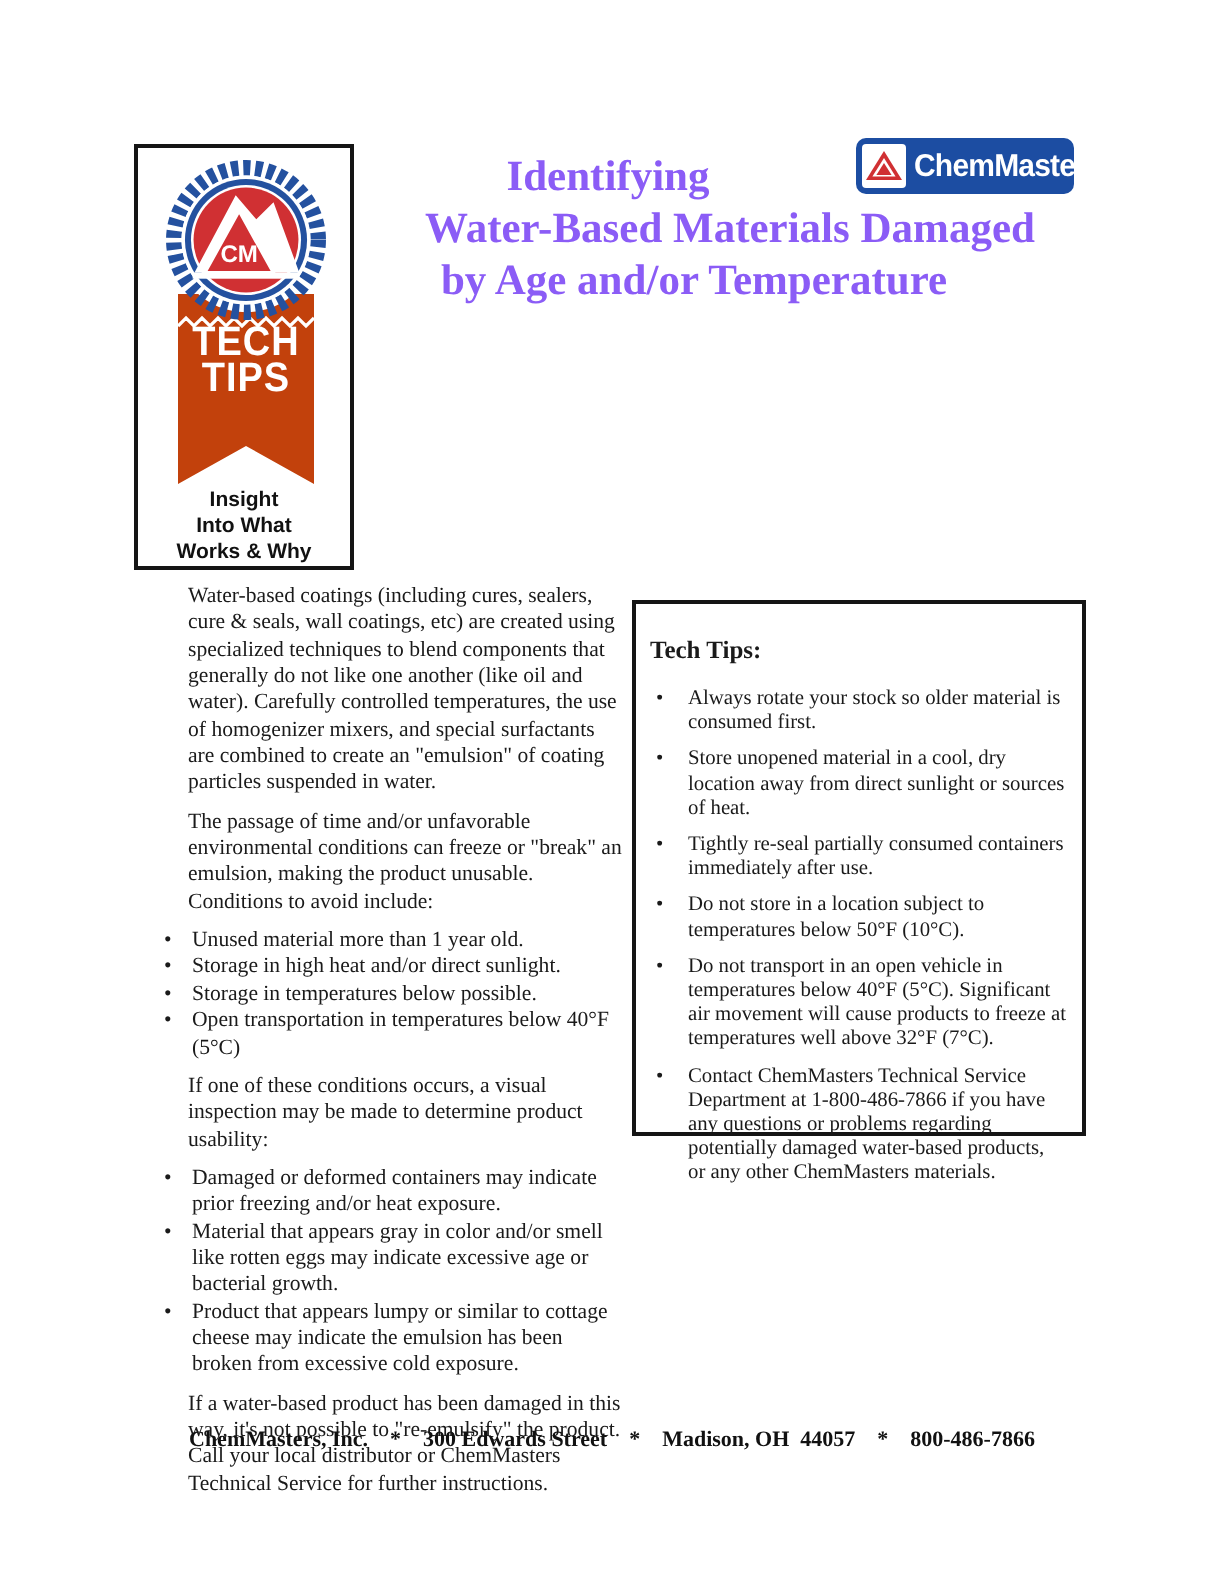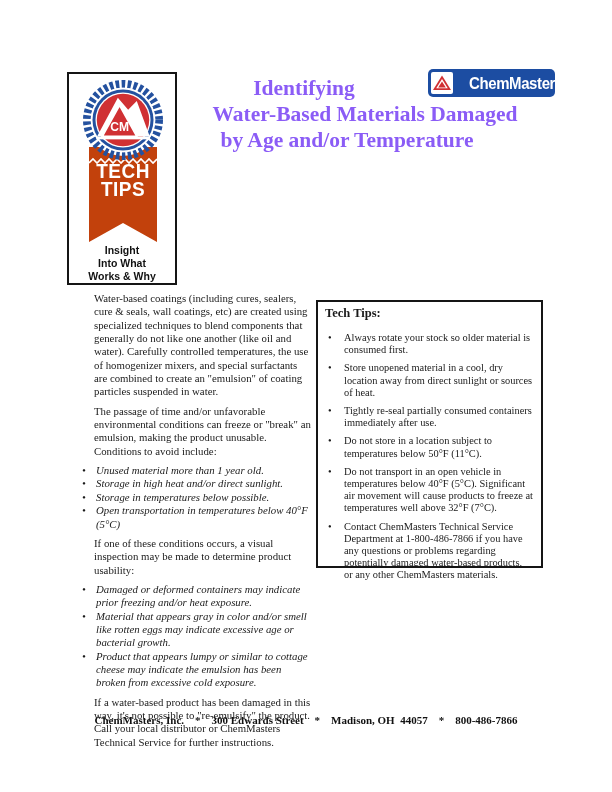--- a/index.html
+++ b/index.html
@@ -36,49 +36,49 @@
   
   .title {
     position:absolute; left:185px; top:75px; width:360px; text-align:center;
     font-weight:bold; font-size:21.5px; line-height:26px; color:#8b5cf6;
   }
   .title-l1 { margin-right:122px; }
   .title-l3 { margin-right:36px; }
 
   
   .logo {
-    position:absolute; left:428px; top:69px; width:127px; height:28px;
+    position:absolute; left:428px; top:69px; width:109px; height:28px;
     background:#1c4da2; border-radius:5px; display:flex; align-items:center;
-    padding:0 5px 0 3px; box-sizing:border-box;gap:12px;
+    padding:0 5px 0 3px; box-sizing:border-box;
   }
   .logo-mark {
     width:22px; height:22px; background:#ffffff; border-radius:2px;
     display:flex; align-items:center; justify-content:center; margin-right:4px;
     flex:none;
   }
   .logo-text {
     color:#ffffff; font-family:"Liberation Sans", sans-serif; font-weight:bold;
     font-size:15px; letter-spacing:-0.4px; transform:scaleY(1.05); white-space:nowrap;
   }
   .logo-reg { color:#ffffff; font-size:6px; align-self:flex-start; margin-top:3px; }
 
   
   .left-col {
     position:absolute; left:78px; top:292px; width:233px;
     font-size:10.8px; line-height:13.35px;
   }
   .left-col p { margin:0 0 6px 16px; }
-  ul.blist { list-style:none; margin:0 0 6px 0; padding:0;font-style:italic; }
+  ul.blist { list-style:none; margin:0 0 6px 0; padding:0; }
   ul.blist li { position:relative; padding-left:18px; }
   ul.blist li::before { content:"•"; position:absolute; left:4px; }
 
   
   .tips-box {
     position:absolute; left:316px; top:300px; width:227px; height:268px;
-    border:2px solid #151515; box-sizing:border-box; padding:4px 8px 0 7px;
+    border:2px solid #151515; box-sizing:border-box; padding:16px 8px 0 7px;
     background:#fff;
   }
   .tips-header { font-weight:bold; font-size:12.5px; margin-bottom:11px; }
   ul.tips-list { list-style:none; margin:0; padding:0; font-size:10.4px; line-height:12.2px; }
   ul.tips-list li { position:relative; padding-left:19px; margin-bottom:6px; }
   ul.tips-list li::before { content:"•"; position:absolute; left:3px; }
 
   
   .footer {
     position:absolute; left:0; top:714px; width:100%; text-align:center;
@@ -151,21 +151,21 @@
     </ul>
     <p>If a water-based product has been damaged in this way, it's not possible to "re-emulsify" the product.  Call your local distributor or ChemMasters Technical Service for further instructions.</p>
   </div>
 
   <div class="tips-box">
     <div class="tips-header">Tech Tips:</div>
     <ul class="tips-list">
       <li><span>Always rotate your stock so older material is consumed first.</span></li>
       <li><span>Store unopened material in a cool, dry location away from direct sunlight or sources of heat.</span></li>
       <li><span>Tightly re-seal partially consumed containers immediately after use.</span></li>
-      <li><span>Do not store in a location subject to temperatures below 50°F (11°C).</span></li>
+      <li><span>Do not store in a location subject to temperatures below 50°F (10°C).</span></li>
       <li><span>Do not transport in an open vehicle in temperatures below 40°F (5°C).  Significant air movement will cause products to freeze at temperatures well above 32°F (7°C).</span></li>
       <li><span>Contact ChemMasters Technical Service Department at 1-800-486-7866 if you have any questions or problems regarding potentially damaged water-based products, or any other ChemMasters materials.</span></li>
     </ul>
   </div>
 
   <div class="footer">ChemMasters, Inc.    *    300 Edwards Street    *    Madison, OH  44057    *    800-486-7866</div>
 
 </div>
 
 </body></html>

